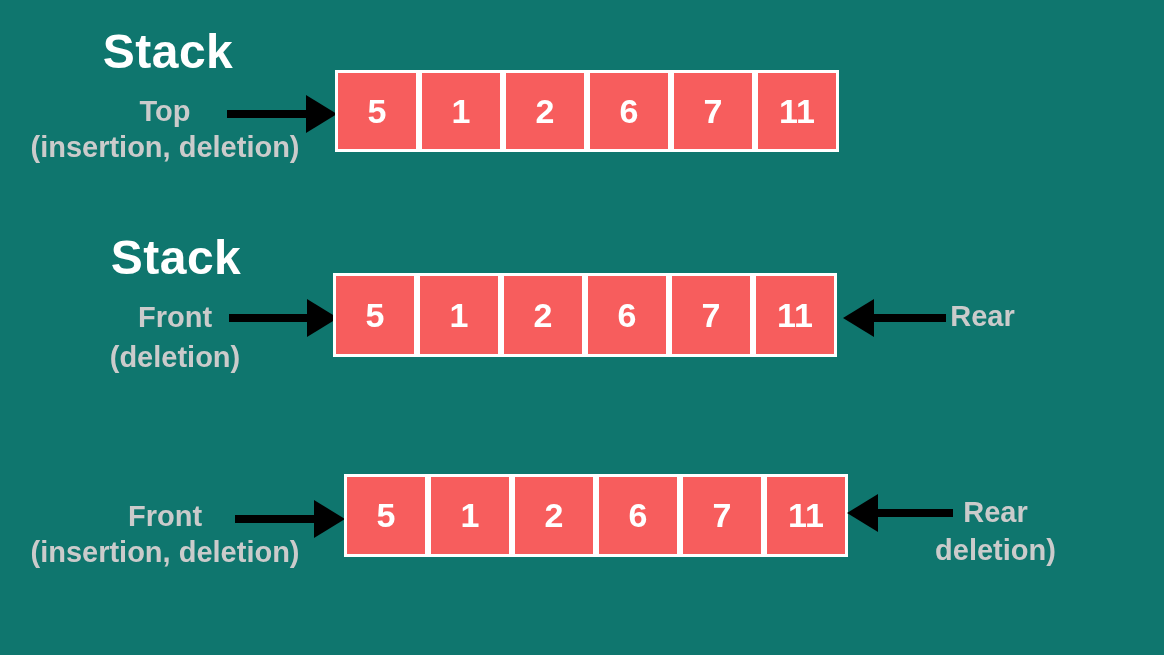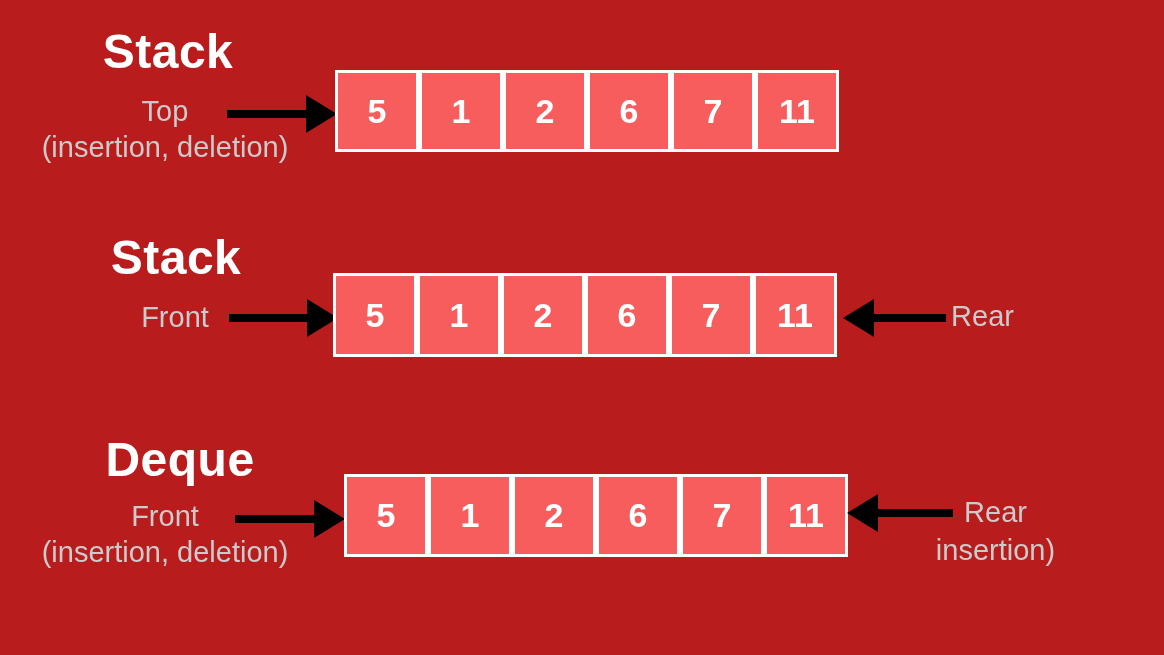--- a/index.html
+++ b/index.html
@@ -3,35 +3,35 @@
 <meta charset="utf-8">
 <style>
   html,body { margin:0; padding:0; }
   body {
     font-family: "Liberation Sans", "DejaVu Sans", sans-serif;
     background:#4a4a4a;
   }
   .canvas {
     position:relative;
     width:1164px; height:655px;
-    background:#b91c1c;
+    background:#0f766e;
     overflow:hidden;
   }
   .title {
     position:absolute;
     color:#ffffff;
     font-size:48px;
     font-weight:bold;
     text-align:center;
     letter-spacing:0.5px;
   }
   .label-block {
     position:absolute;
     color:#cbcbcb;
-    font-weight:normal;
+    font-weight:bold;
     font-size:29px;
     text-align:center;
   }
   .label-block div { white-space:nowrap; }
   .lh36 div { line-height:36px; }
   .lh40 div { line-height:40px; }
   .lh38 div { line-height:38px; }
   .arrow {
     position:absolute;
     display:flex;
@@ -92,20 +92,21 @@
     <div class="cell">2</div>
     <div class="cell">6</div>
     <div class="cell">7</div>
     <div class="cell">11</div>
   </div>
 
   <div class="title" style="left:46px; top:230px; width:260px;">Stack</div>
 
   <div class="label-block lh40" style="left:25px; top:297px; width:300px;">
     <div>Front</div>
+    <div>(deletion)</div>
   </div>
 
   <div class="arrow" style="left:229px; top:299px; width:109px; height:38px;">
     <div class="shaft"></div>
     <div class="head-right"></div>
   </div>
 
   <div class="box-row" style="left:333px; top:273px;">
     <div class="cell">5</div>
     <div class="cell">1</div>
@@ -117,21 +118,20 @@
 
   <div class="arrow" style="left:843px; top:299px; width:103px; height:38px;">
     <div class="head-left"></div>
     <div class="shaft"></div>
   </div>
 
   <div class="label-block lh40" style="left:880px; top:296px; width:205px;">
     <div>Rear</div>
   </div>
 
-  <div class="title" style="left:50px; top:432px; width:260px;">Deque</div>
 
   <div class="label-block lh36" style="left:10px; top:498px; width:310px;">
     <div>Front</div>
     <div>(insertion, deletion)</div>
   </div>
 
   <div class="arrow" style="left:235px; top:500px; width:110px; height:38px;">
     <div class="shaft"></div>
     <div class="head-right"></div>
   </div>
@@ -145,16 +145,16 @@
     <div class="cell">11</div>
   </div>
 
   <div class="arrow" style="left:847px; top:494px; width:106px; height:38px;">
     <div class="head-left"></div>
     <div class="shaft"></div>
   </div>
 
   <div class="label-block lh38" style="left:893px; top:493px; width:205px;">
     <div>Rear</div>
-    <div>insertion)</div>
+    <div>deletion)</div>
   </div>
 
 </div>
 
 </body></html>

